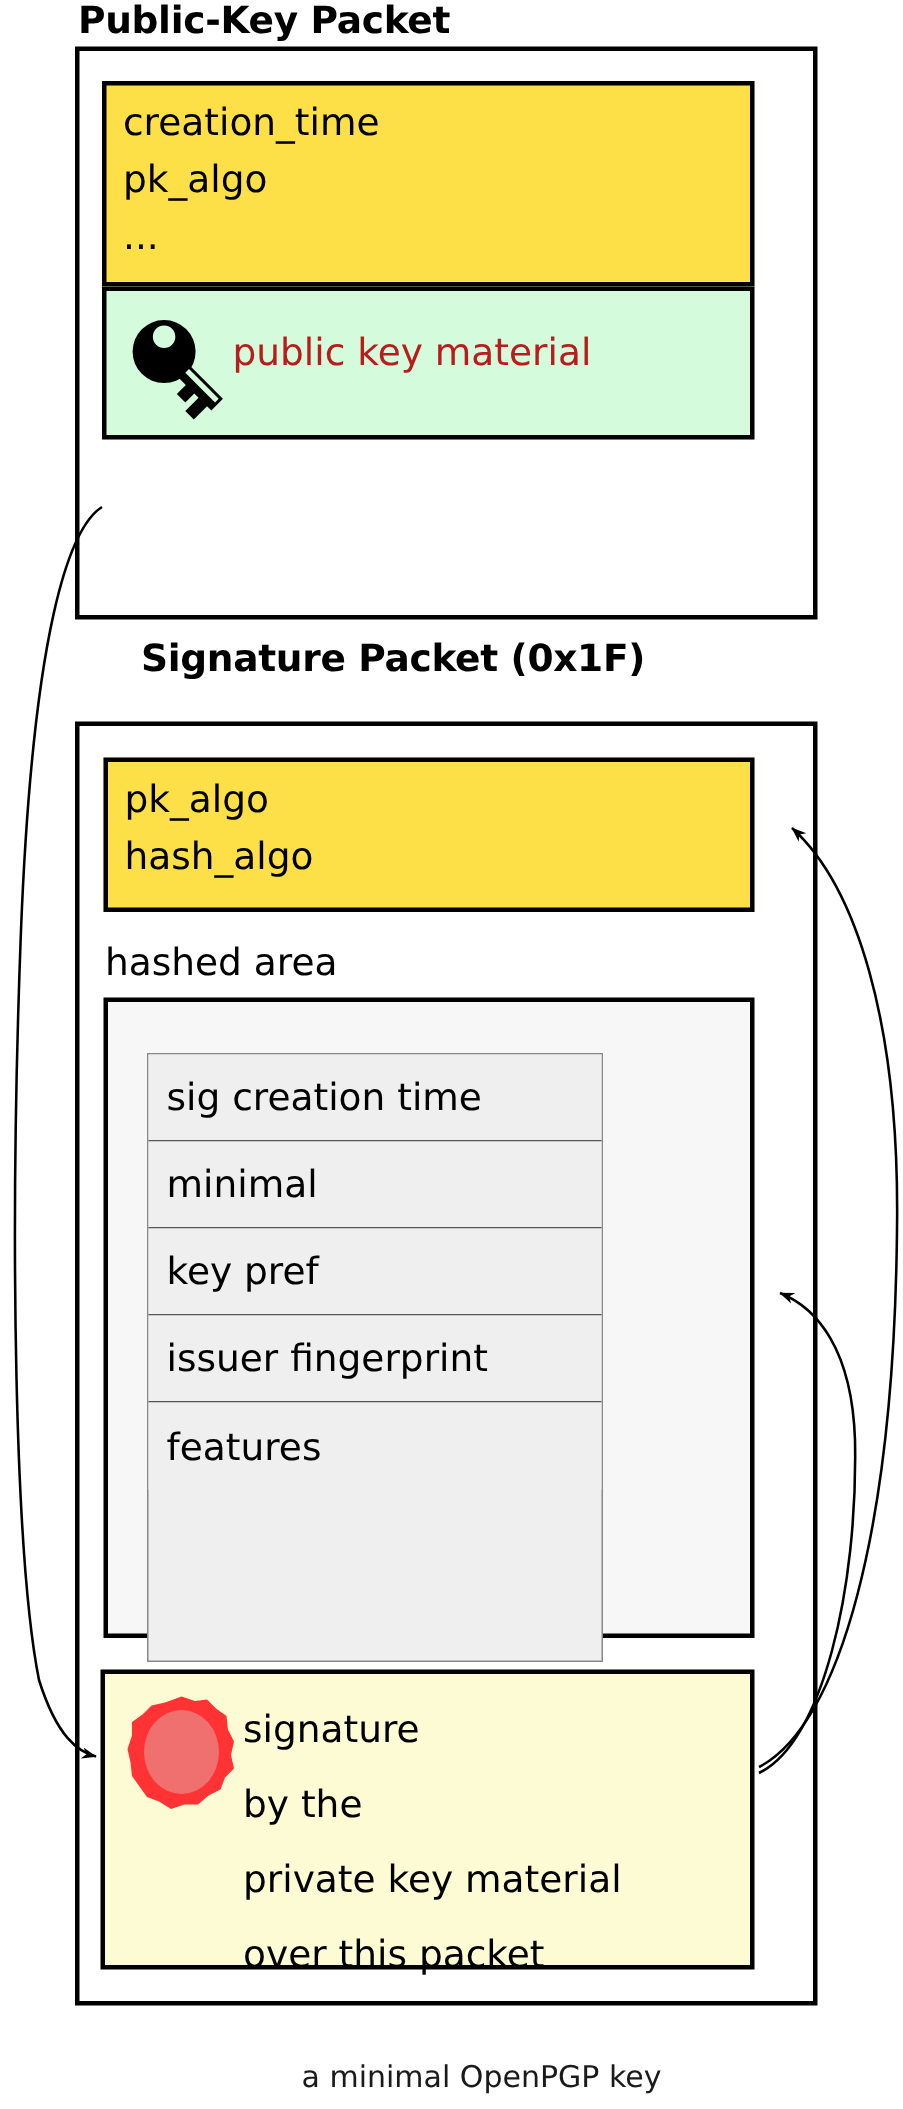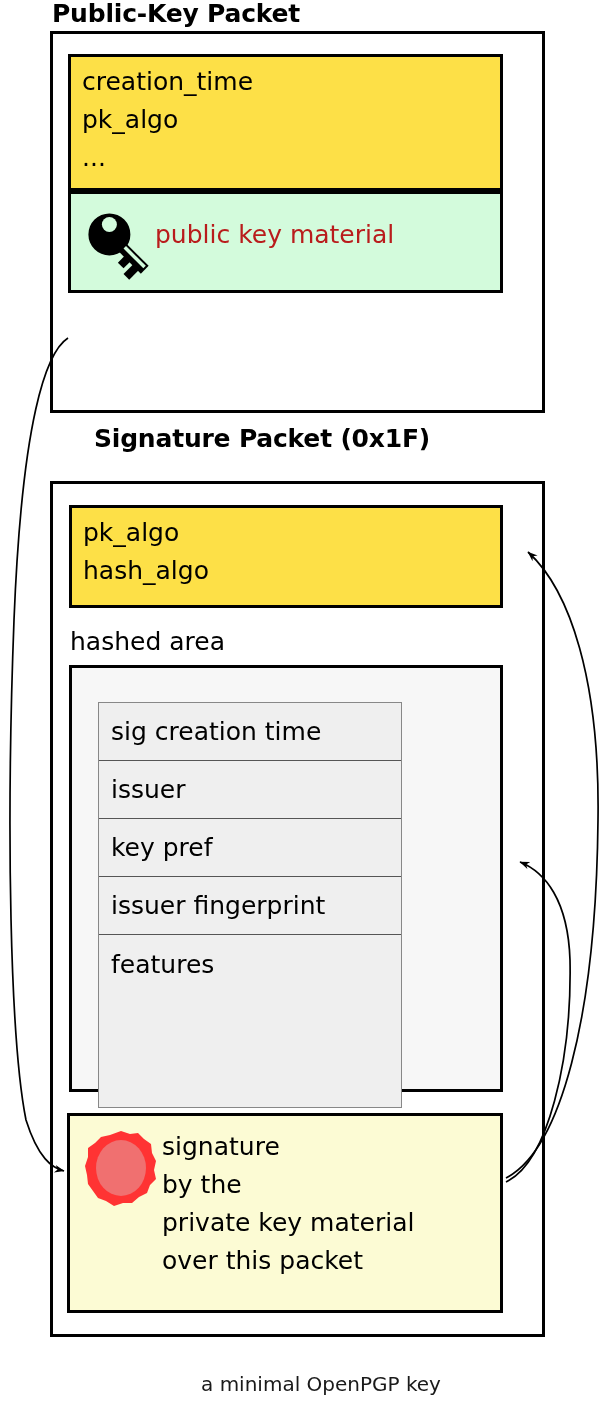--- a/index.html
+++ b/index.html
@@ -95,21 +95,21 @@
     color: #000;
     white-space: nowrap;
   }
   .subpacket-row:last-child { border-bottom: none; }
 
   .sig-text {
     position: absolute;
     left: 92px;
     top: 12px;
     font-size: 25px;
-    line-height: 38px;
+    line-height: 50px;
     color: #000;
     white-space: pre;
   }
 
   .caption {
     position: absolute;
     width: 602px;
     text-align: center;
     font-size: 20px;
     color: #1a1a1a;
@@ -165,21 +165,21 @@
 
   <div class="area-label" style="left:70px; top:627px;">hashed area</div>
 
   <div class="subarea-frame" style="left:69px; top:665px; width:434px; height:427px;"></div>
 
   <div class="subpacket-list" id="subpacket-list" style="left:98px; top:678px; width:304px; height:406px;margin-top:24px;">
       <div class="subpacket-row">
         <span>sig creation time</span>
       </div>
       <div class="subpacket-row">
-        <span>issuer</span>
+        <span>minimal</span>
       </div>
       <div class="subpacket-row">
         <span>key pref</span>
       </div>
       <div class="subpacket-row">
         <span>issuer fingerprint</span>
       </div>
       <div class="subpacket-row">
         <span>features</span>
       </div>

